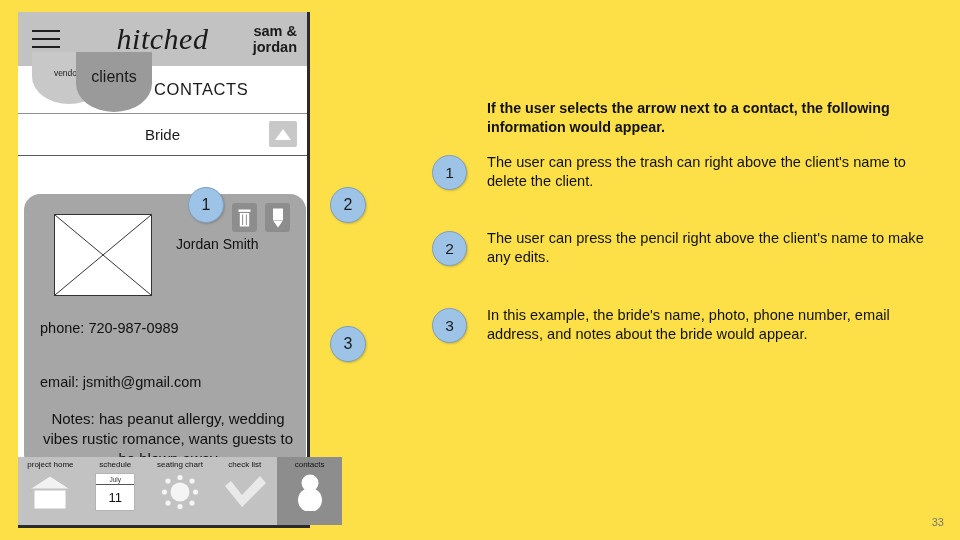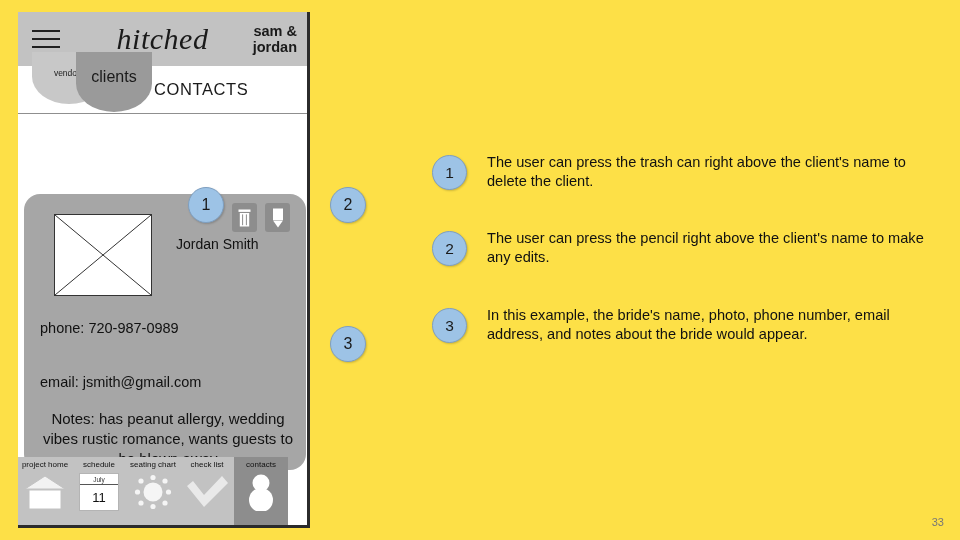--- a/index.html
+++ b/index.html
@@ -118,21 +118,21 @@
     position: absolute; left: 16px;
     font-size: 14.5px; color: #111; text-align: center;
   }
   .f-phone { top: 126px; }
   .f-email { top: 180px; }
   .f-notes { top: 215px; width: 256px; line-height: 20px; font-size: 15px; }
 
   
   .bottom-nav {
     position: absolute; left: 0; bottom: 0;
-    width: 270px; height: 68px;
+    width: 324px; height: 68px;
     background: #c2c2c2;
     display: flex;
   }
   .nav-item {
     flex: 1; position: relative;
     display: flex; flex-direction: column; align-items: center;
     padding-top: 3px; cursor: pointer;
   }
   .nav-item.active { background: #8d8d8d; }
   .nav-label { font-size: 8px; color: #111; white-space: nowrap; }
@@ -206,20 +206,26 @@
     <div class="tabrow">
       <div class="tab tab-vendors">
         <span>vendors</span>
       </div>
       <div class="tab tab-clients">
         <span>clients</span>
       </div>
       <div class="contacts-title">CONTACTS</div>
     </div>
 
+    <div class="bride-bar">
+      <div class="bride-label">Bride</div>
+      <div class="collapse-btn">
+        <div class="tri-up"></div>
+      </div>
+    </div>
 
     <div class="client-card">
 
       <div class="photo-ph">
         <svg width="96" height="80" viewBox="0 0 96 80">
           <line x1="0" y1="0" x2="96" y2="80" stroke="#333" stroke-width="1"></line>
           <line x1="96" y1="0" x2="0" y2="80" stroke="#333" stroke-width="1"></line>
         </svg>
       </div>
 
@@ -305,20 +311,21 @@
       </div>
 
     </div>
   </div>
 
   <div class="bubble" id="cb-1">1</div>
   <div class="bubble" id="cb-2">2</div>
   <div class="bubble" id="cb-3">3</div>
 
 
+  <div id="intro">If the user selects the arrow next to a contact, the following information would appear.</div>
 
   <div class="note-row" id="note-1">
     <div class="note-num">1</div>
     <div class="note-text">The user can press the trash can right above the client's name to delete the client.</div>
   </div>
 
   <div class="note-row" id="note-2">
     <div class="note-num">2</div>
     <div class="note-text">The user can press the pencil right above the client's name to make any edits.</div>
   </div>

